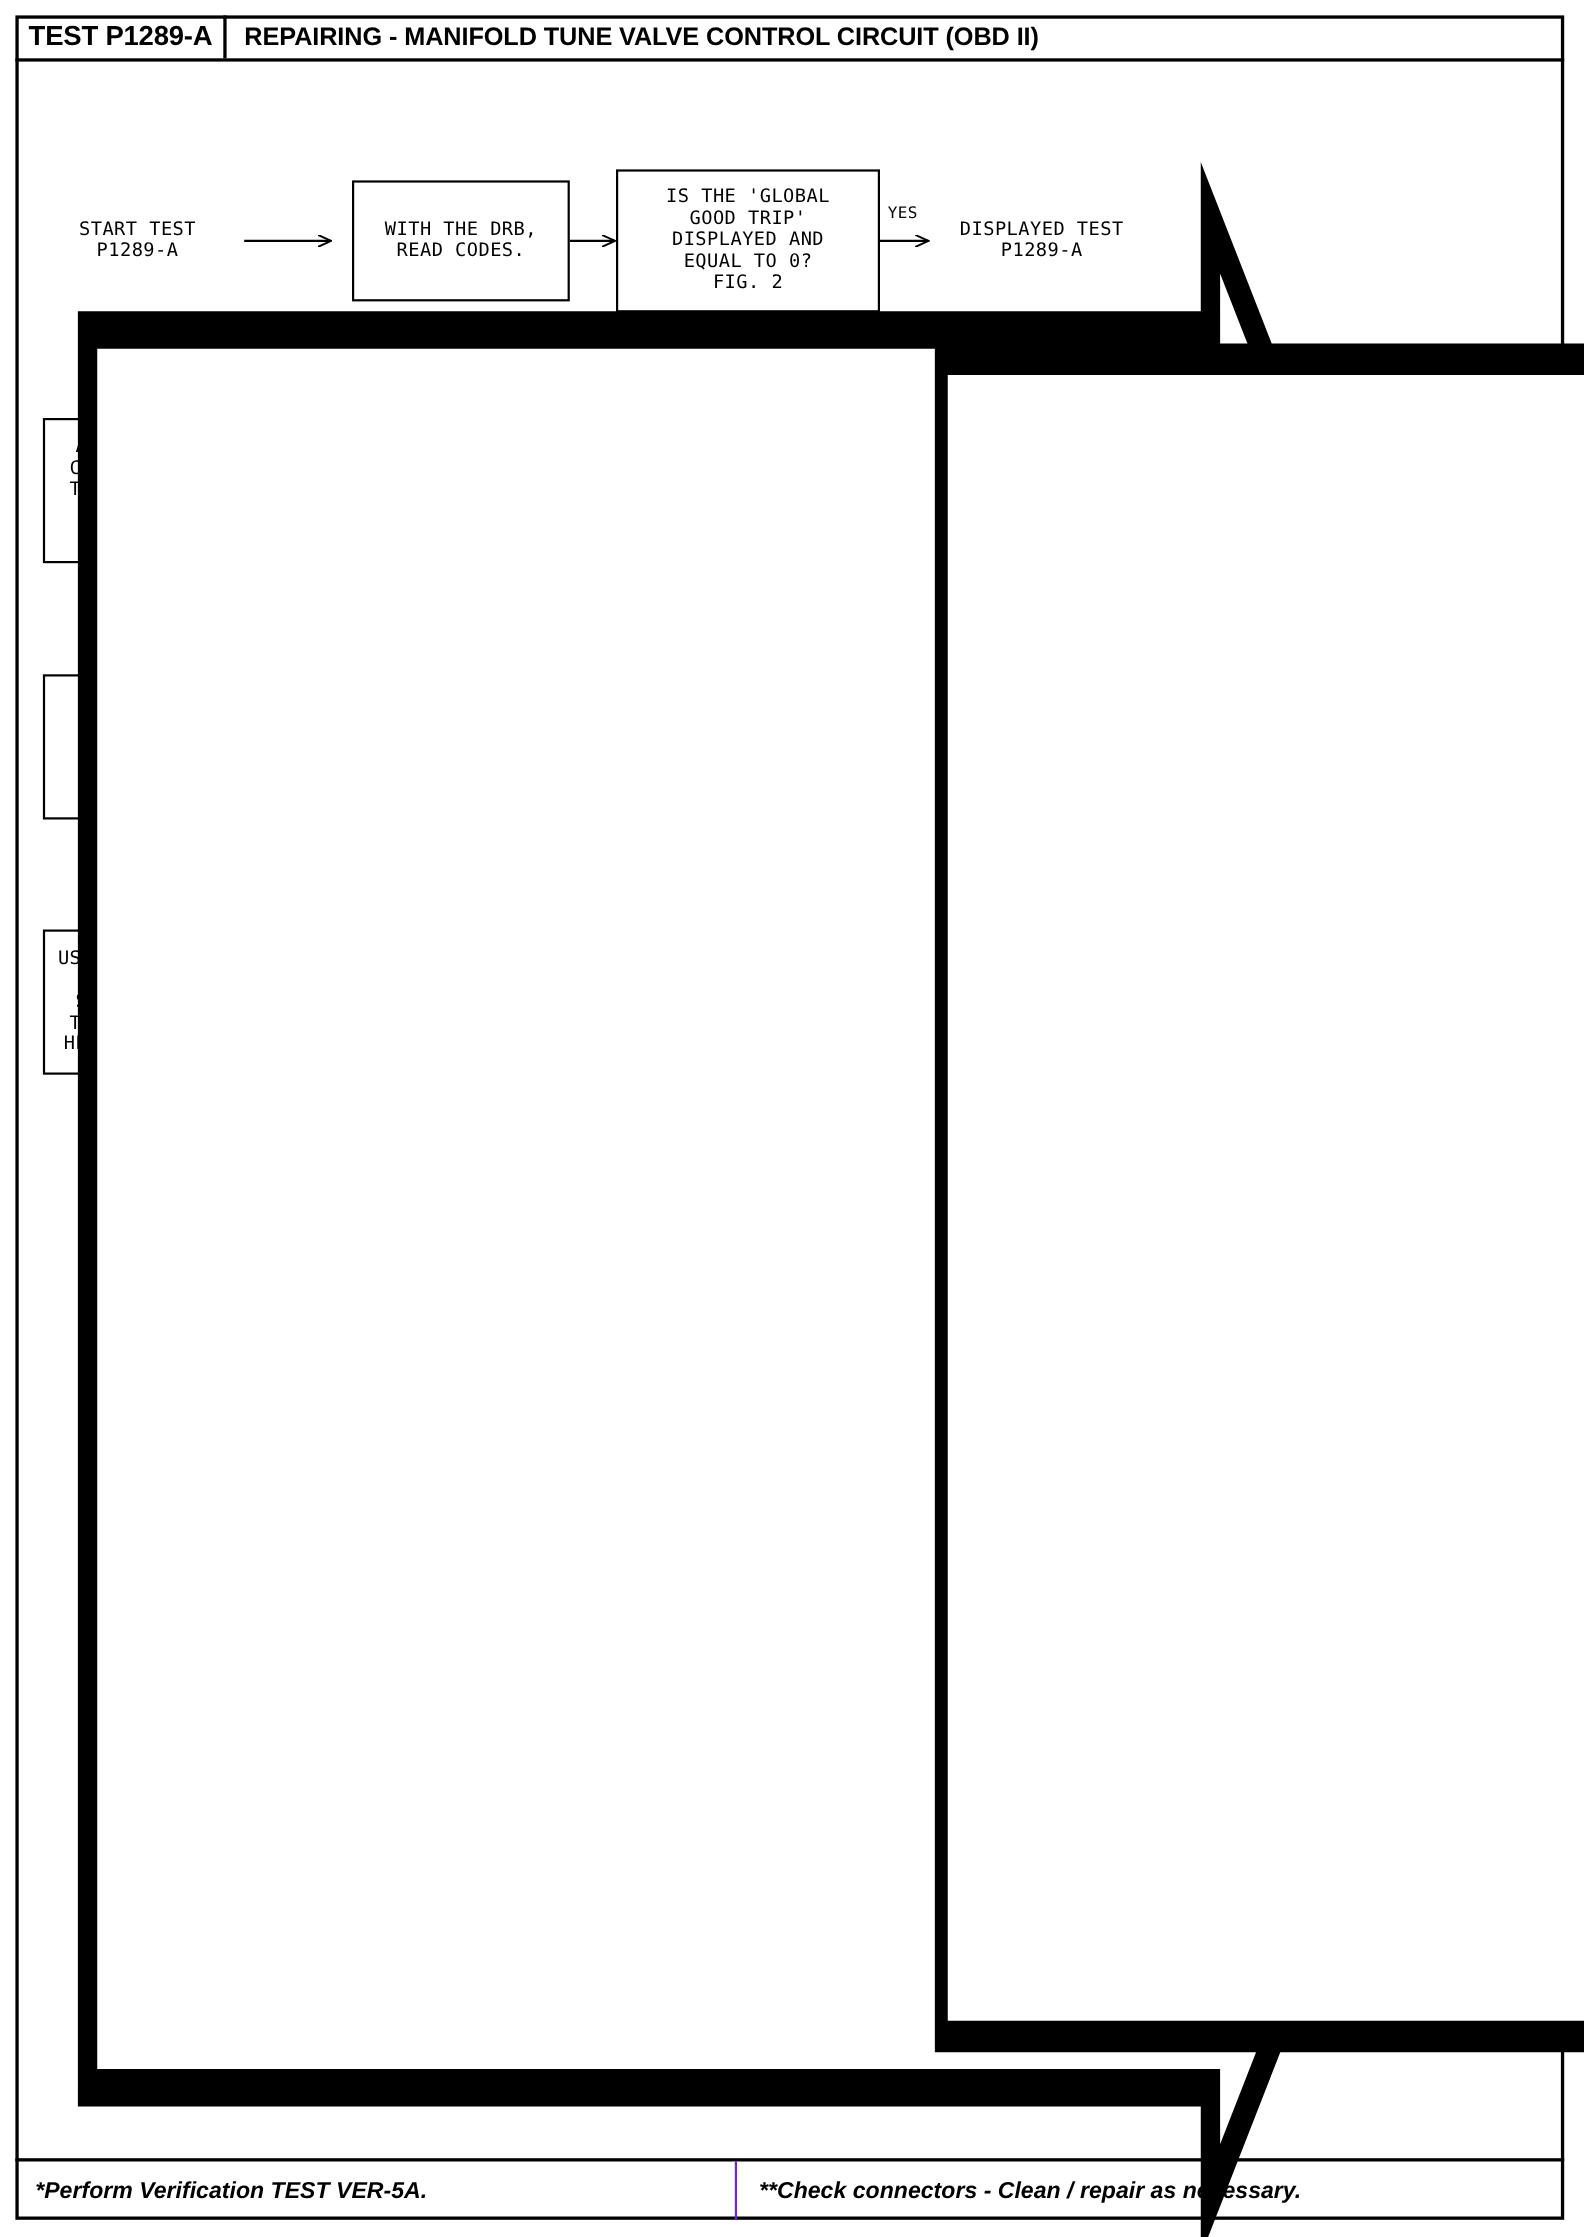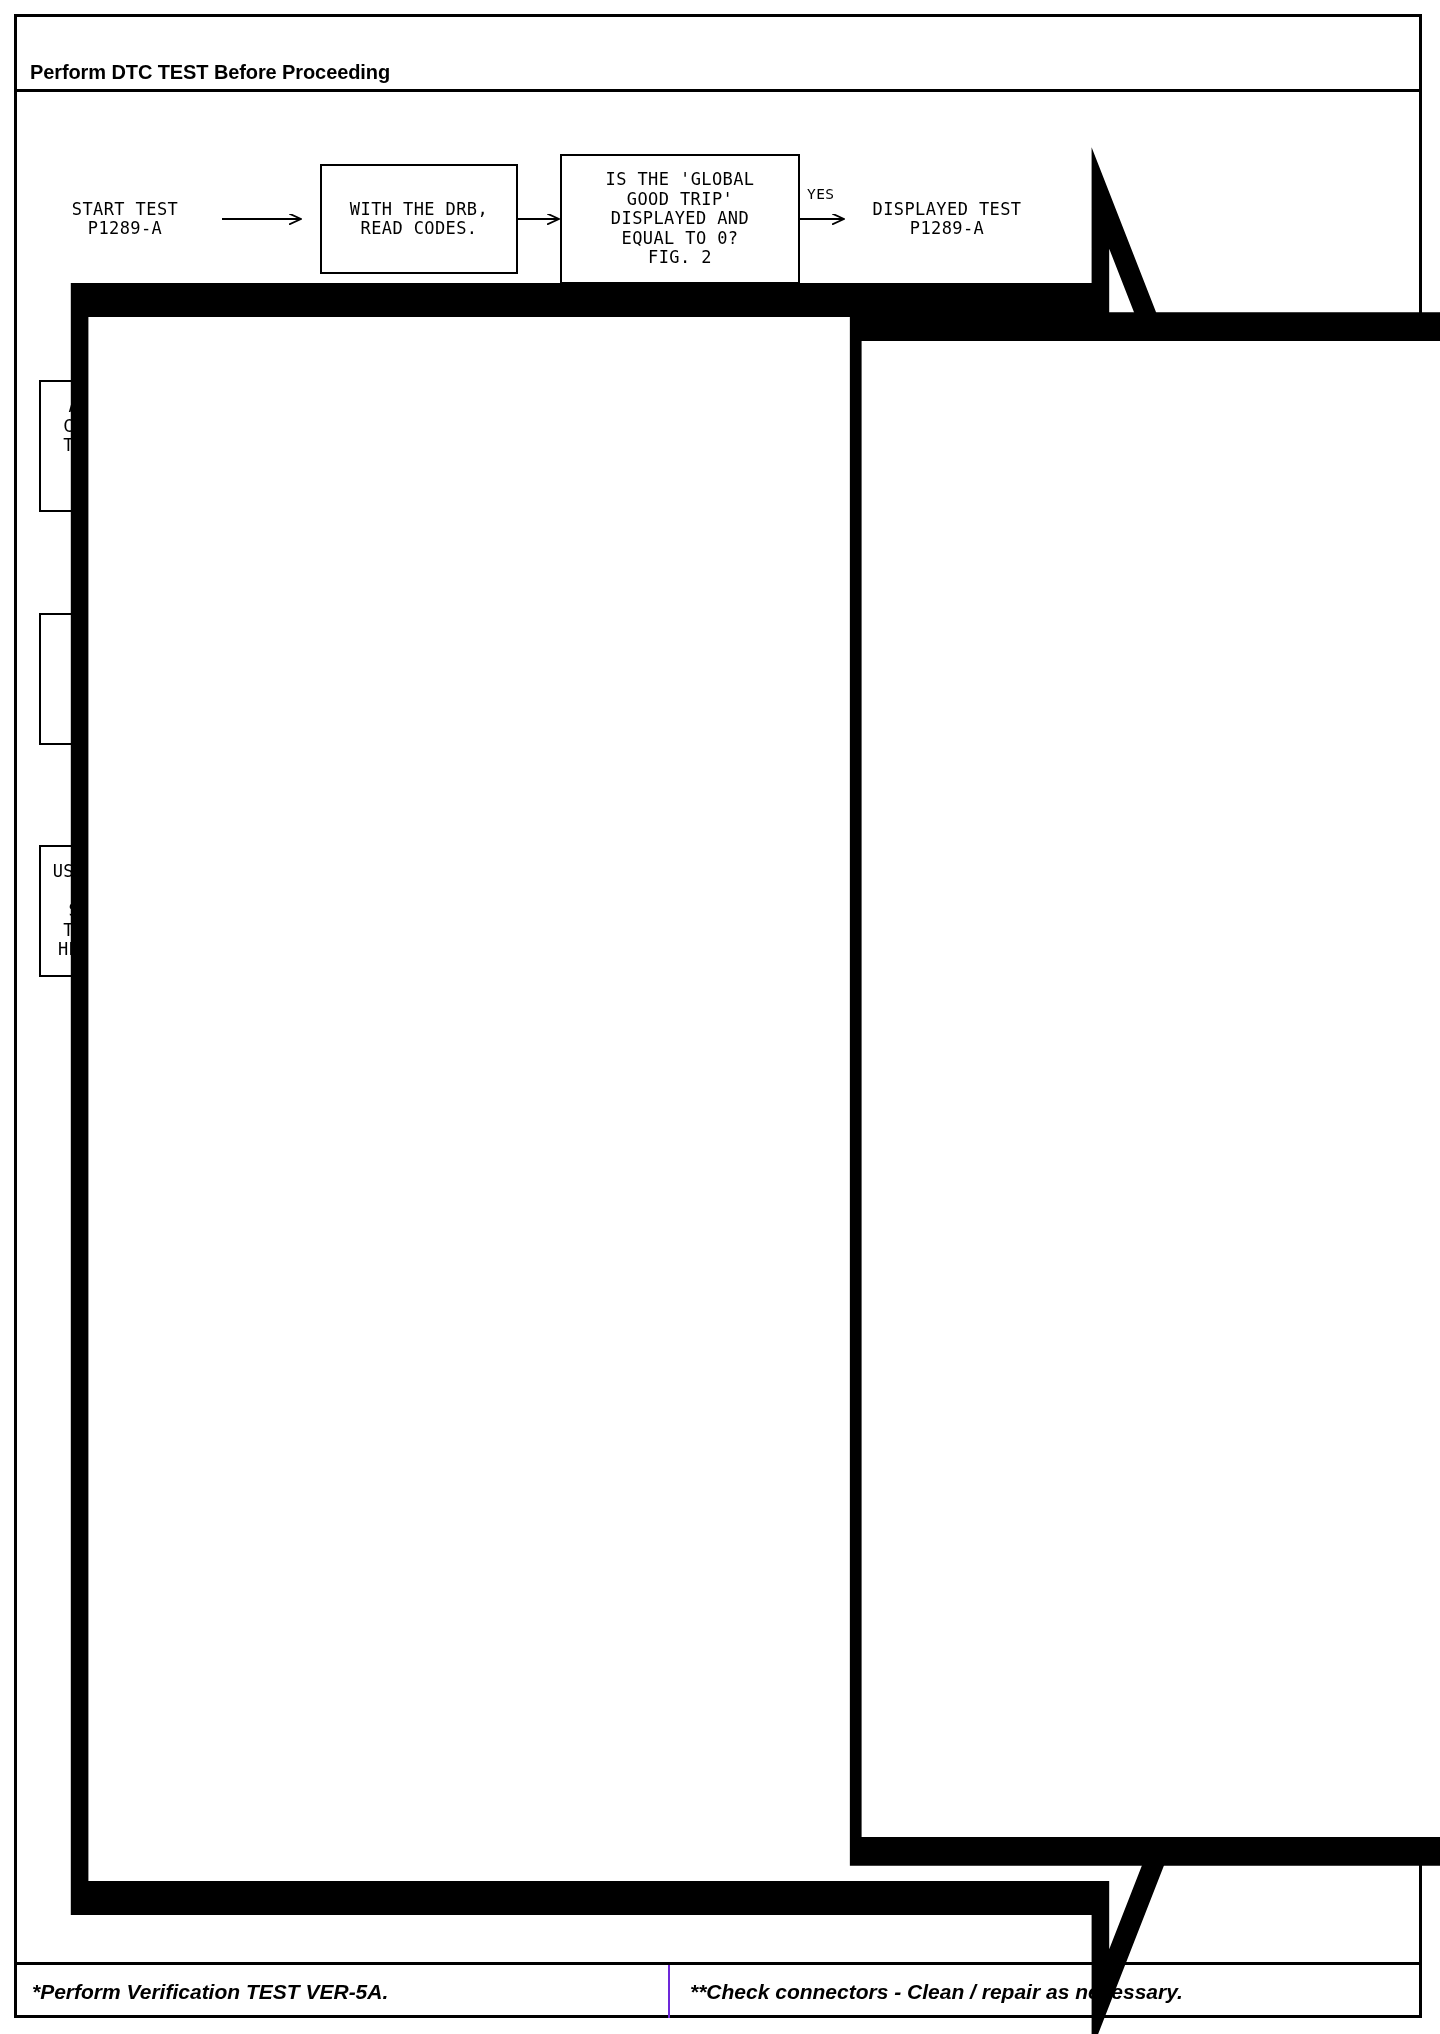--- a/index.html
+++ b/index.html
@@ -193,24 +193,29 @@
     border-radius: 50%;
   }
 </style>
 </head>
 <body>
 
 <div id="page">
 
   <div class="outer-frame"></div>
 
-
-  <div class="header-row2">
-    <span class="header-subtitle">Perform DTC TEST Before Proceeding</span>
+  <div class="header-row1">
+    <div class="test-id-cell">
+      <span class="test-id-label">TEST P1289-A</span>
+    </div>
+    <div class="header-title-cell">
+      <span class="header-title">REPAIRING - MANIFOLD TUNE VALVE CONTROL CIRCUIT (OBD II)</span>
+    </div>
   </div>
+
 
   <div id="flow">
 
     <svg viewBox="0 0 1408 1870">
       <defs>
         <marker id="arrowhead" markerWidth="13" markerHeight="11" refX="12" refY="5.5" orient="auto" markerUnits="userSpaceOnUse">
           <path d="M0,0 L12,5.5 L0,11" fill="none" stroke="#000" stroke-width="1.8"></path>
         </marker>
       </defs>
       <g stroke="#000" stroke-width="2" fill="none" marker-end="url(#arrowhead)">

